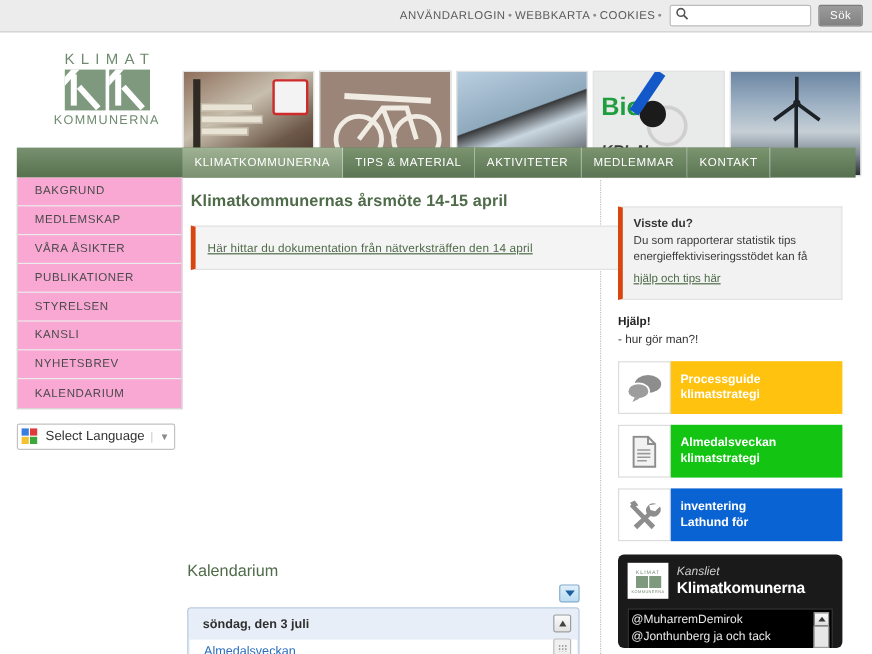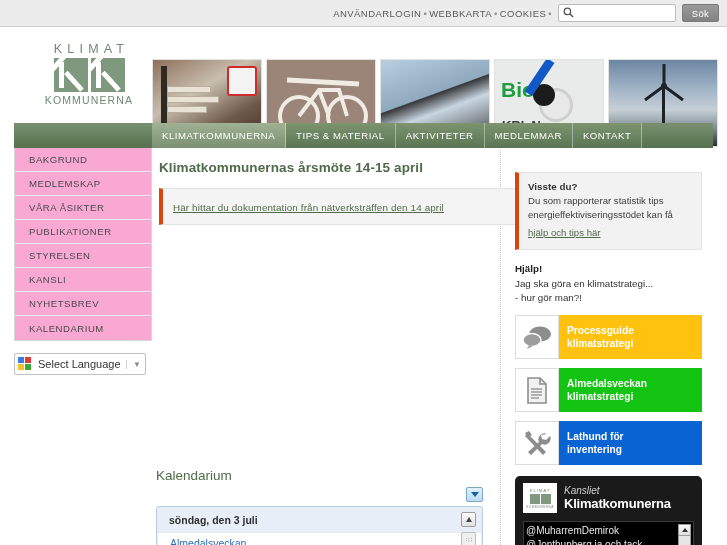--- a/index.html
+++ b/index.html
@@ -363,21 +363,20 @@
   <div class="rightcol">
     <div class="visste">
       <div class="vt">Visste du?</div>
       <div class="vp">Du som rapporterar statistik tips</div>
       <div class="vp">energieffektiviseringsstödet kan få</div>
       <a href="#">hjälp och tips här</a>
     </div>
 
     <div class="hjalp">
       <div class="ht">Hjälp!</div>
-      <div class="hp">Jag ska göra en klimatstrategi...</div>
       <div class="hp">- hur gör man?!</div>
     </div>
 
     <div class="guides">
       <div class="guide yellow">
         <div class="gic">
           <svg width="30" height="24" viewBox="0 0 30 24">
             <ellipse cx="18" cy="9" rx="11" ry="7.5" fill="#8d8d8d"></ellipse>
             <path d="M14 15 L12 21 L19 16 Z" fill="#8d8d8d"></path>
             <ellipse cx="10" cy="15" rx="9" ry="6.5" fill="#9d9d9d" stroke="#fff" stroke-width="1.4"></ellipse>
@@ -406,22 +405,22 @@
 
       <div class="guide blue">
         <div class="gic">
           <svg width="28" height="26" viewBox="0 0 28 26">
             <path d="M4 3 L23 22 L20 25 L2 6 Z" fill="#8d8d8d"></path>
             <path d="M2 3 L6 1 L9 5 L5 7 Z" fill="#8d8d8d"></path>
             <path d="M24 4 a6 6 0 0 0 -8 8 L5 22 L8 25 L19 14 a6 6 0 0 0 8 -8 L23 10 L19 9 L18 5 Z" fill="#8d8d8d"></path>
           </svg>
         </div>
         <div class="gtxt">
+          <span>inventering</span>
           <span>Lathund för</span>
-          <span>inventering</span>
         </div>
       </div>
     </div>
 
     <div class="twitter">
       <div class="tw-head">
         <div class="tw-logo">
           <div class="tl1">KLIMAT</div>
           <div class="tl2">
               <i></i>

